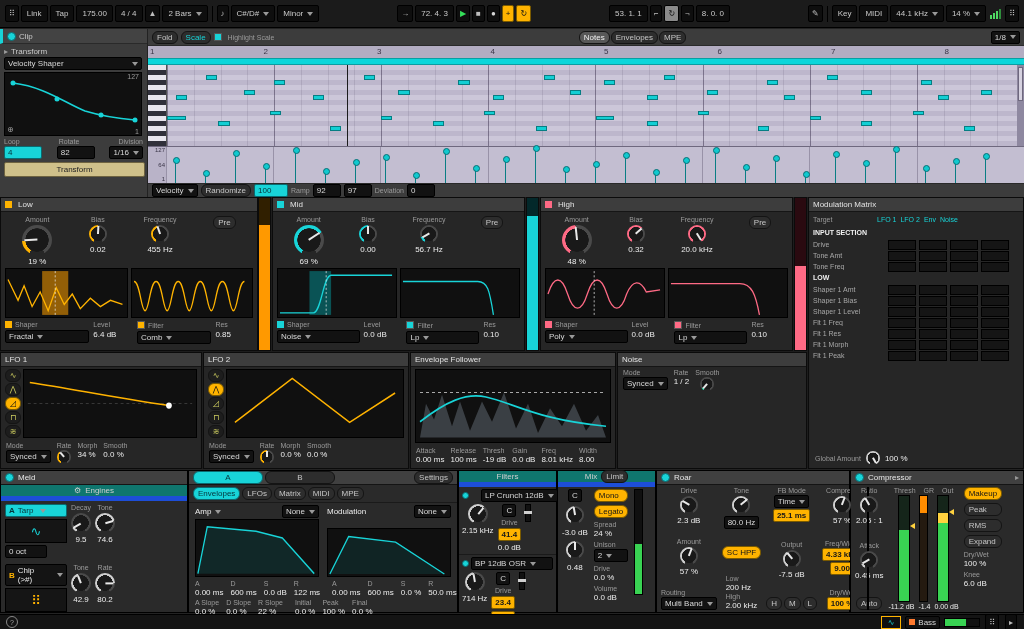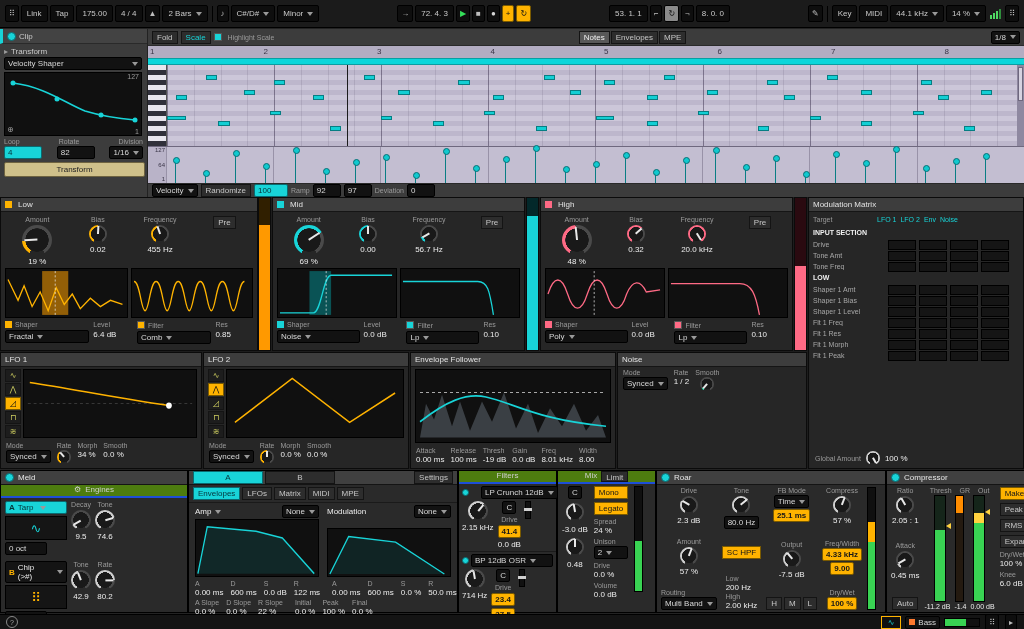--- a/index.html
+++ b/index.html
@@ -14,21 +14,21 @@
   .sq{display:inline-block;width:7px;height:7px;margin-right:3px}
   .sep{width:1px;height:16px;background:#000;margin:0 3px}
   
   .tchip{background:#0e0e0e;border:1px solid #000;border-radius:2px;color:#c9c9c9;
          padding:1px 5px;margin:0 1px;line-height:13px;height:13px;white-space:nowrap;display:inline-flex;align-items:center}
   .tchip.icon{padding:1px 3px;color:#bdbdbd}
   .tchip.play{color:#35e05a}
   .tchip.rec{color:#d5d5d5}
   .tchip.on{background:#ffb300;color:#141414;border-color:#7a5a00}
   .tchip.lit{background:#8a8a8a;color:#111}
-  .chip{background:#2d2d2d;border:1px solid #141414;border-radius:0;color:#c6c6c6;
+  .chip{background:#2d2d2d;border:1px solid #141414;border-radius:6px;color:#c6c6c6;
         padding:0 4px;line-height:11px;font-size:8px;white-space:nowrap}
   .chip.on{background:#ffb300;color:#151515;border-color:#7a5a00}
   .chip.on-c{background:#18d4d8;color:#05343a;border-color:#0a6a70}
   .chip.on-t{background:#585858;color:#f0f0f0}
   .box{background:#121212;border:1px solid #000;border-radius:2px;color:#d8d8d8;
        padding:0 3px;line-height:11px;font-size:8px;white-space:nowrap;display:inline-flex;align-items:center}
   .ybox{background:#ffb300;border:1px solid #7a5a00;border-radius:2px;color:#181818;
         padding:0 3px;line-height:11px;font-size:8px;font-weight:bold;white-space:nowrap}
   .cbox{background:#18d4d8;border:1px solid #0a6a70;border-radius:2px;color:#04343a;
         padding:0 3px;line-height:11px;font-size:8px;white-space:nowrap}
@@ -113,22 +113,22 @@
   .mx-sec{color:#f0f0f0;font-weight:bold;font-size:7px;line-height:12px}
   .mx-row{display:flex;align-items:center;height:11px}
   .mx-lab{width:72px;color:#a8a8a8;font-size:7px;white-space:nowrap;overflow:hidden}
   .mx-cell{width:26px;height:8px;background:#151515;border:1px solid #000;margin-left:3px}
   #matrix-foot{display:flex;align-items:center;gap:5px;padding:3px 6px;flex:none}
   
   #chain{position:absolute;left:0;top:470px;width:1024px;height:143px;background:#161616;display:flex}
   .dev{background:#2a2a2a;border:1px solid #000;box-sizing:border-box;display:flex;flex-direction:column;flex:none}
   .dtitle{height:13px;background:#404040;display:flex;align-items:center;gap:4px;padding:0 4px;
           border-bottom:1px solid #141414;color:#e6e6e6;flex:none}
-  .strip{height:11px;background:#4d7c0f;display:flex;justify-content:center;gap:4px;
-         border-bottom:2px solid #1d4ed8;color:#cfcfcf;flex:none}
+  .strip{height:11px;background:#0f766e;display:flex;align-items:center;justify-content:center;gap:4px;
+         border-bottom:5px solid #1d4ed8;color:#cfcfcf;flex:none}
   .engine{display:flex;gap:4px;padding:3px 4px;align-items:flex-start}
   .ecol{display:flex;flex-direction:column;gap:2px;width:62px;flex:none}
   .esel{border-radius:2px;padding:1px 3px;display:flex;gap:3px;align-items:center;font-size:8px}
   .esel.cy{background:#18d4d8;color:#05343a;border:1px solid #0a6a70}
   .esel.dk{background:#141414;color:#ffb300;border:1px solid #000}
   .etile{height:22px;background:#151515;border:1px solid #000;display:flex;align-items:center;justify-content:center;font-size:13px}
   .subtabs{display:flex;gap:2px;padding:2px 4px;border-bottom:1px solid #1a1a1a}
   .envgrid{display:flex;gap:8px;padding:2px 6px}
   .pvals{display:flex;gap:7px;padding:1px 6px}
   .fslot{padding:2px 3px;border-bottom:1px solid #1a1a1a}
@@ -1009,21 +1009,21 @@
             </div>
           <div class="lv">
               <span class="lbl">Volume</span>
             <span class="val">0.0 dB</span>
             </div>
         </div>
         <div class="meterbar" style="height:104px;background:linear-gradient(to top,#39d353 0 48%,#101010 48%)"></div>
       </div>
     </div>
 
-    <div class="dev" style="width:230px">
+    <div class="dev" style="width:194px">
       <div class="dtitle">
           <span class="pdot"></span>
         <span>Roar</span>
         </div>
       <div class="row" style="flex:1;align-items:stretch;padding:2px 4px;gap:5px">
         <div class="col" style="gap:2px;align-items:center;justify-content:space-between">
           <div class="kcol">
               <span class="lbl">Drive</span>
             <div class="knob k18" style="--c:#cfcfcf;--p:90deg;--r:-60deg"></div>
             <span class="val">2.3 dB</span>

